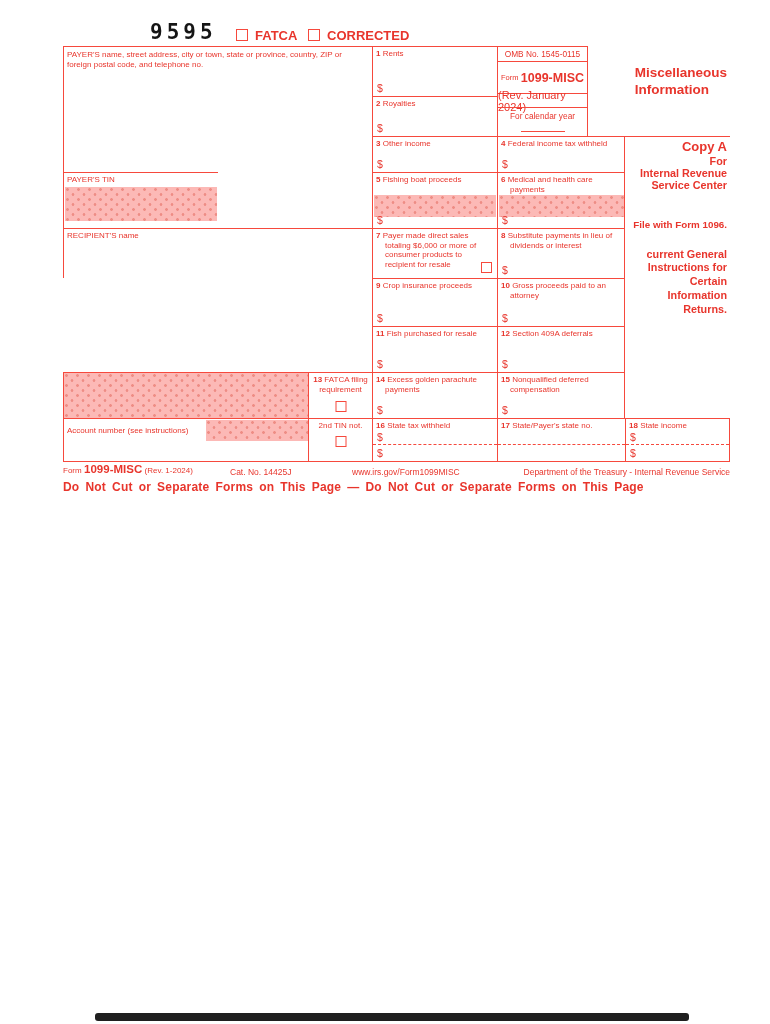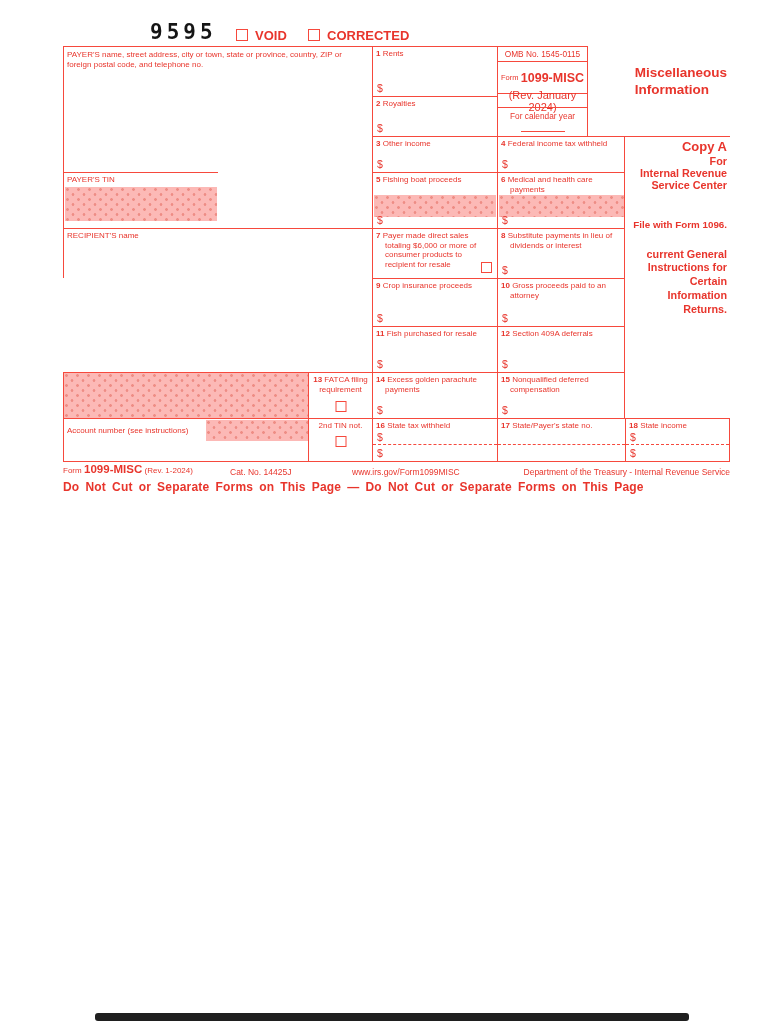--- a/index.html
+++ b/index.html
@@ -27,21 +27,21 @@
 
   .field{position:absolute;background-color:var(--pink);
     background-image:radial-gradient(circle at 2.5px 2.5px, var(--dot) 1px, rgba(0,0,0,0) 1.7px),
                      radial-gradient(circle at 8px 7.5px, var(--dot) 1px, rgba(0,0,0,0) 1.7px);
     background-size:11px 10px;}
 
   .dots{background-image:radial-gradient(circle at 2.5px 2.5px, var(--dot) 1px, rgba(0,0,0,0) 1.7px),
                          radial-gradient(circle at 8px 7.5px, var(--dot) 1px, rgba(0,0,0,0) 1.7px);
         background-size:11px 10px;background-color:var(--pink)}
 
-  .omb-cell{display:flex;align-items:center;justify-content:center;font-size:8.3px;text-align:center;color:var(--red)}
+  .omb-cell{display:flex;align-items:center;justify-content:center;font-size:8.3px;color:var(--red)}
 
   .micr{font-family:"DejaVu Sans Mono",monospace;font-weight:bold;font-size:21px;letter-spacing:4px;color:#151515}
   .topchk{font-size:13px;font-weight:bold;color:var(--red)}
 
   .misc-title{font-size:13.5px;font-weight:bold;line-height:17px;text-align:left;white-space:pre-line;color:var(--red)}
   .copya-title{font-size:13px;font-weight:bold;text-align:right;color:var(--red)}
   .copya-lines{font-size:10.8px;font-weight:bold;line-height:11.8px;text-align:right;white-space:pre-line;color:var(--red)}
   .filewith{font-size:9.8px;font-weight:bold;text-align:right;color:var(--red)}
   .privacy{font-size:10.8px;line-height:13.7px;text-align:right;white-space:pre-line;color:var(--red);width:122px}
   .privacy .bold{font-weight:bold;display:block;white-space:pre-line}
@@ -53,21 +53,21 @@
   .cal-line{position:absolute;left:50%;transform:translateX(-50%);bottom:4px;width:44px;border-top:1.3px solid var(--line)}
   .bottom-bar{position:absolute;background:var(--bar);border-radius:3px}
 </style>
 </head>
 <body>
 
 <div id="page">
 
   <div class="abs micr" style="left:150px;top:20px">9595</div>
   <span class="abs cb" style="left:236px;top:29px;width:12px;height:12px"></span>
-  <div class="abs topchk" style="left:255px;top:28px">VOID</div>
+  <div class="abs topchk" style="left:255px;top:28px">FATCA</div>
   <span class="abs cb" style="left:308px;top:29px;width:12px;height:12px"></span>
   <div class="abs topchk" style="left:327px;top:28px">CORRECTED</div>
 
   <div class="cell" style="left:63px;top:46px;width:309px;height:126px">
     <div class="lbl flat" style="padding-top:3px;width:300px">PAYER'S name, street address, city or town, state or province, country, ZIP or foreign postal code, and telephone no.</div>
   </div>
 
   <div class="cell" style="left:372px;top:46px;width:125px;height:50px">
     <div class="lbl"><b>1</b> <span>Rents</span></div>
     <span class="dollar">$</span>

